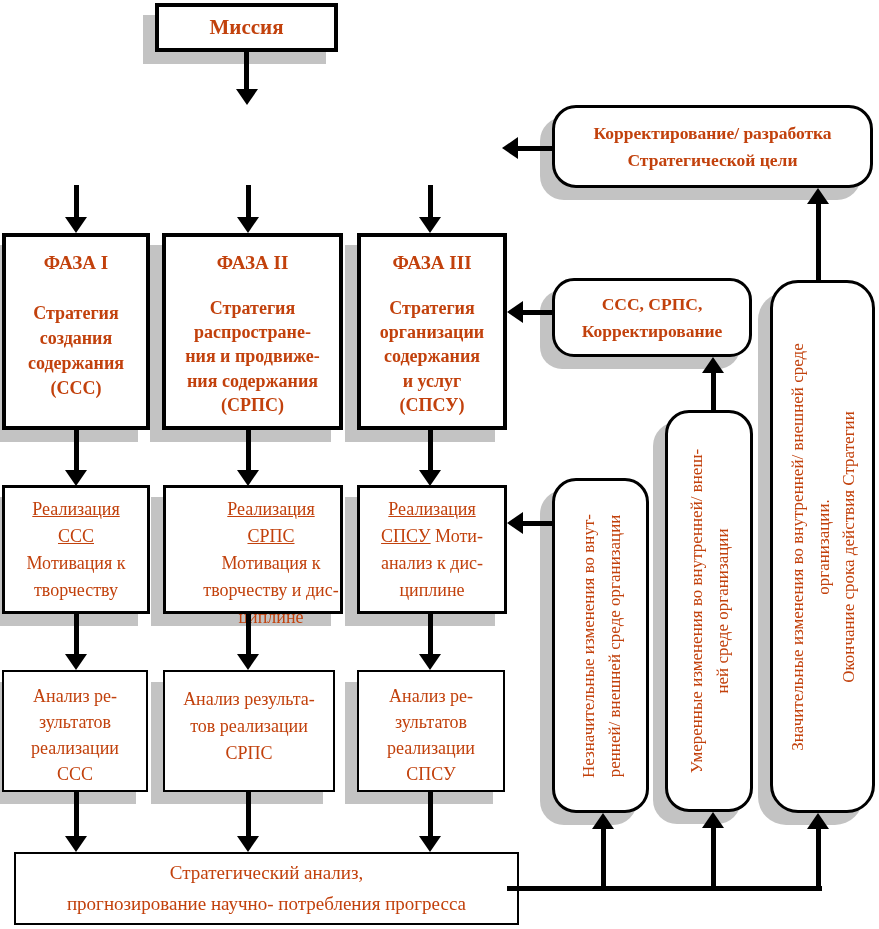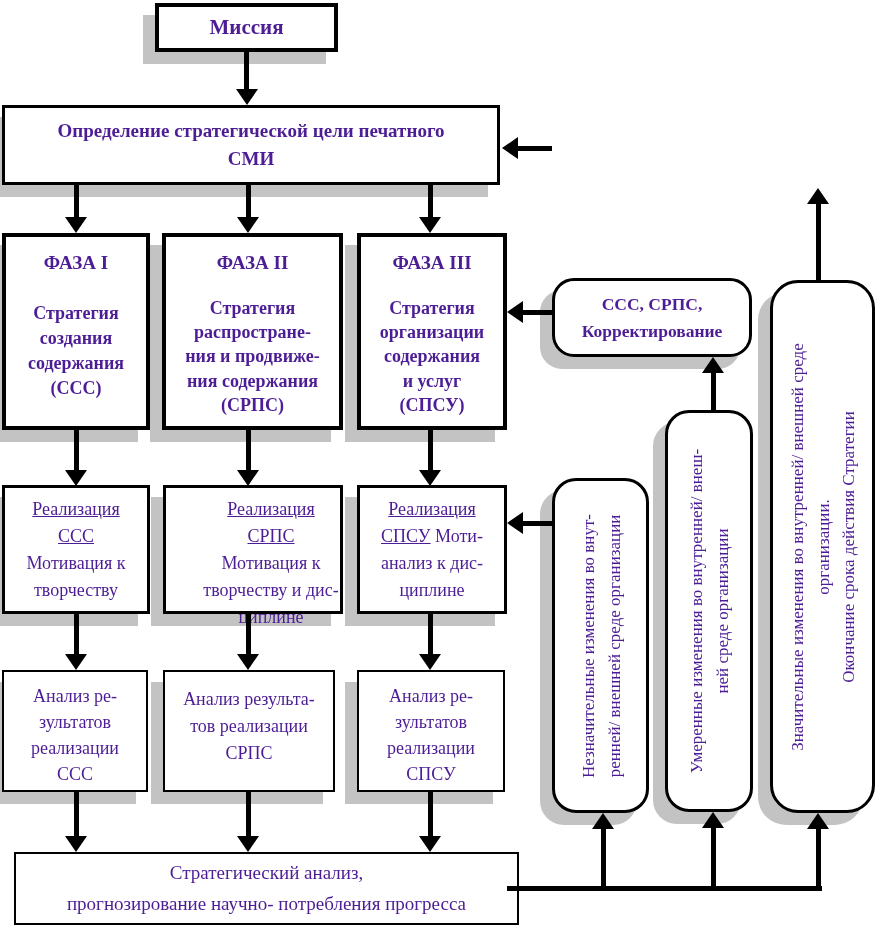--- a/index.html
+++ b/index.html
@@ -1,17 +1,17 @@
 <!DOCTYPE html>
 <html><head>
 <meta charset="utf-8">
 <style>
   html,body{margin:0;padding:0;background:#fff;}
   #canvas{position:relative;width:879px;height:929px;background:#fff;overflow:hidden;
-          font-family:"Liberation Serif","DejaVu Serif",serif;color:#4c1d95;}
+          font-family:"Liberation Serif","DejaVu Serif",serif;color:#c2410c;}
   .box{position:absolute;background:#fff;border:3px solid #000;box-sizing:border-box;
        text-align:center;}
   .b4{border-width:4px;}
   .b2{border-width:2px;}
   .shadow{box-shadow:-12px 12px 0 0 #c3c3c3;}
   .rounded{border-radius:24px;}
   .bold{font-weight:bold;}
   .u{text-decoration:underline;}
   .line{position:absolute;background:#000;}
   .arr{position:absolute;width:0;height:0;}
@@ -25,25 +25,25 @@
 </style>
 </head>
 <body>
 
 <div id="canvas">
 
   <div class="box b4 shadow bold flexc" style="left:155px;top:3px;width:183px;height:49px;font-size:21px;">
     <div>Миссия</div>
   </div>
 
-  <div class="box shadow bold flexc" style="left:2px;top:105px;width:498px;height:80px;font-size:19px;line-height:1.45;">
-    <div>Определение стратегической цели печатного</div>
-    <div>СМИ</div>
+
+  <div class="box shadow rounded bold flexc" style="left:552px;top:105px;width:321px;height:83px;font-size:17.5px;line-height:1.5;">
+    <div>Корректирование/ разработка</div>
+    <div>Стратегической цели</div>
   </div>
-
 
   <div class="box b4 shadow bold" style="left:2px;top:233px;width:148px;height:197px;font-size:18px;line-height:1.4;">
     <div style="font-size:19px;margin:13px 0 24px 0;">ФАЗА I</div>
     <div>Стратегия</div>
     <div>создания</div>
     <div>содержания</div>
     <div>(ССС)</div>
   </div>
 
   <div class="box b4 shadow bold" style="left:162px;top:233px;width:181px;height:197px;font-size:18px;line-height:1.35;">

